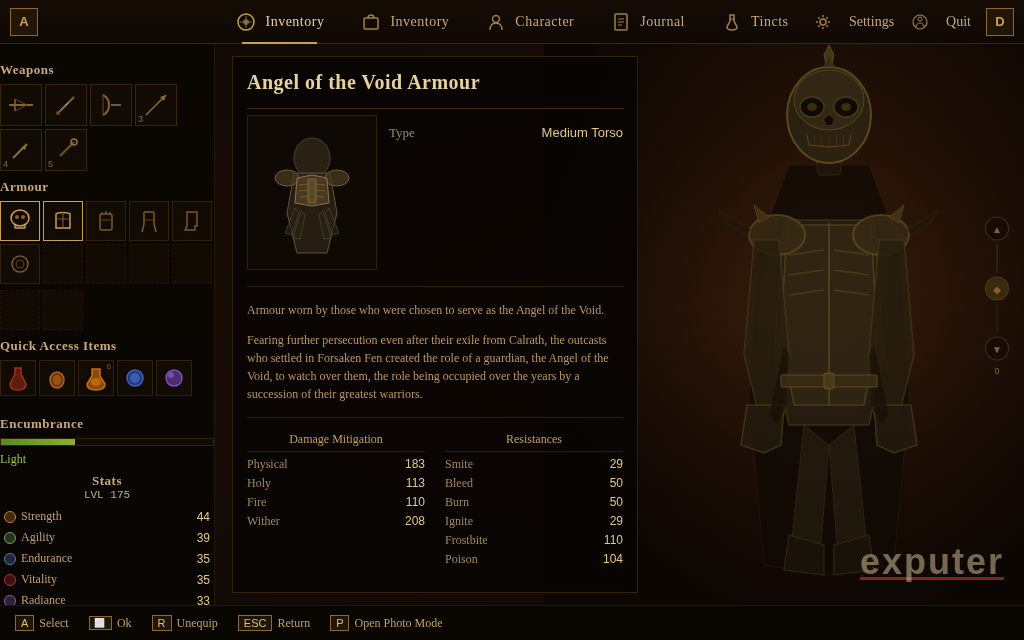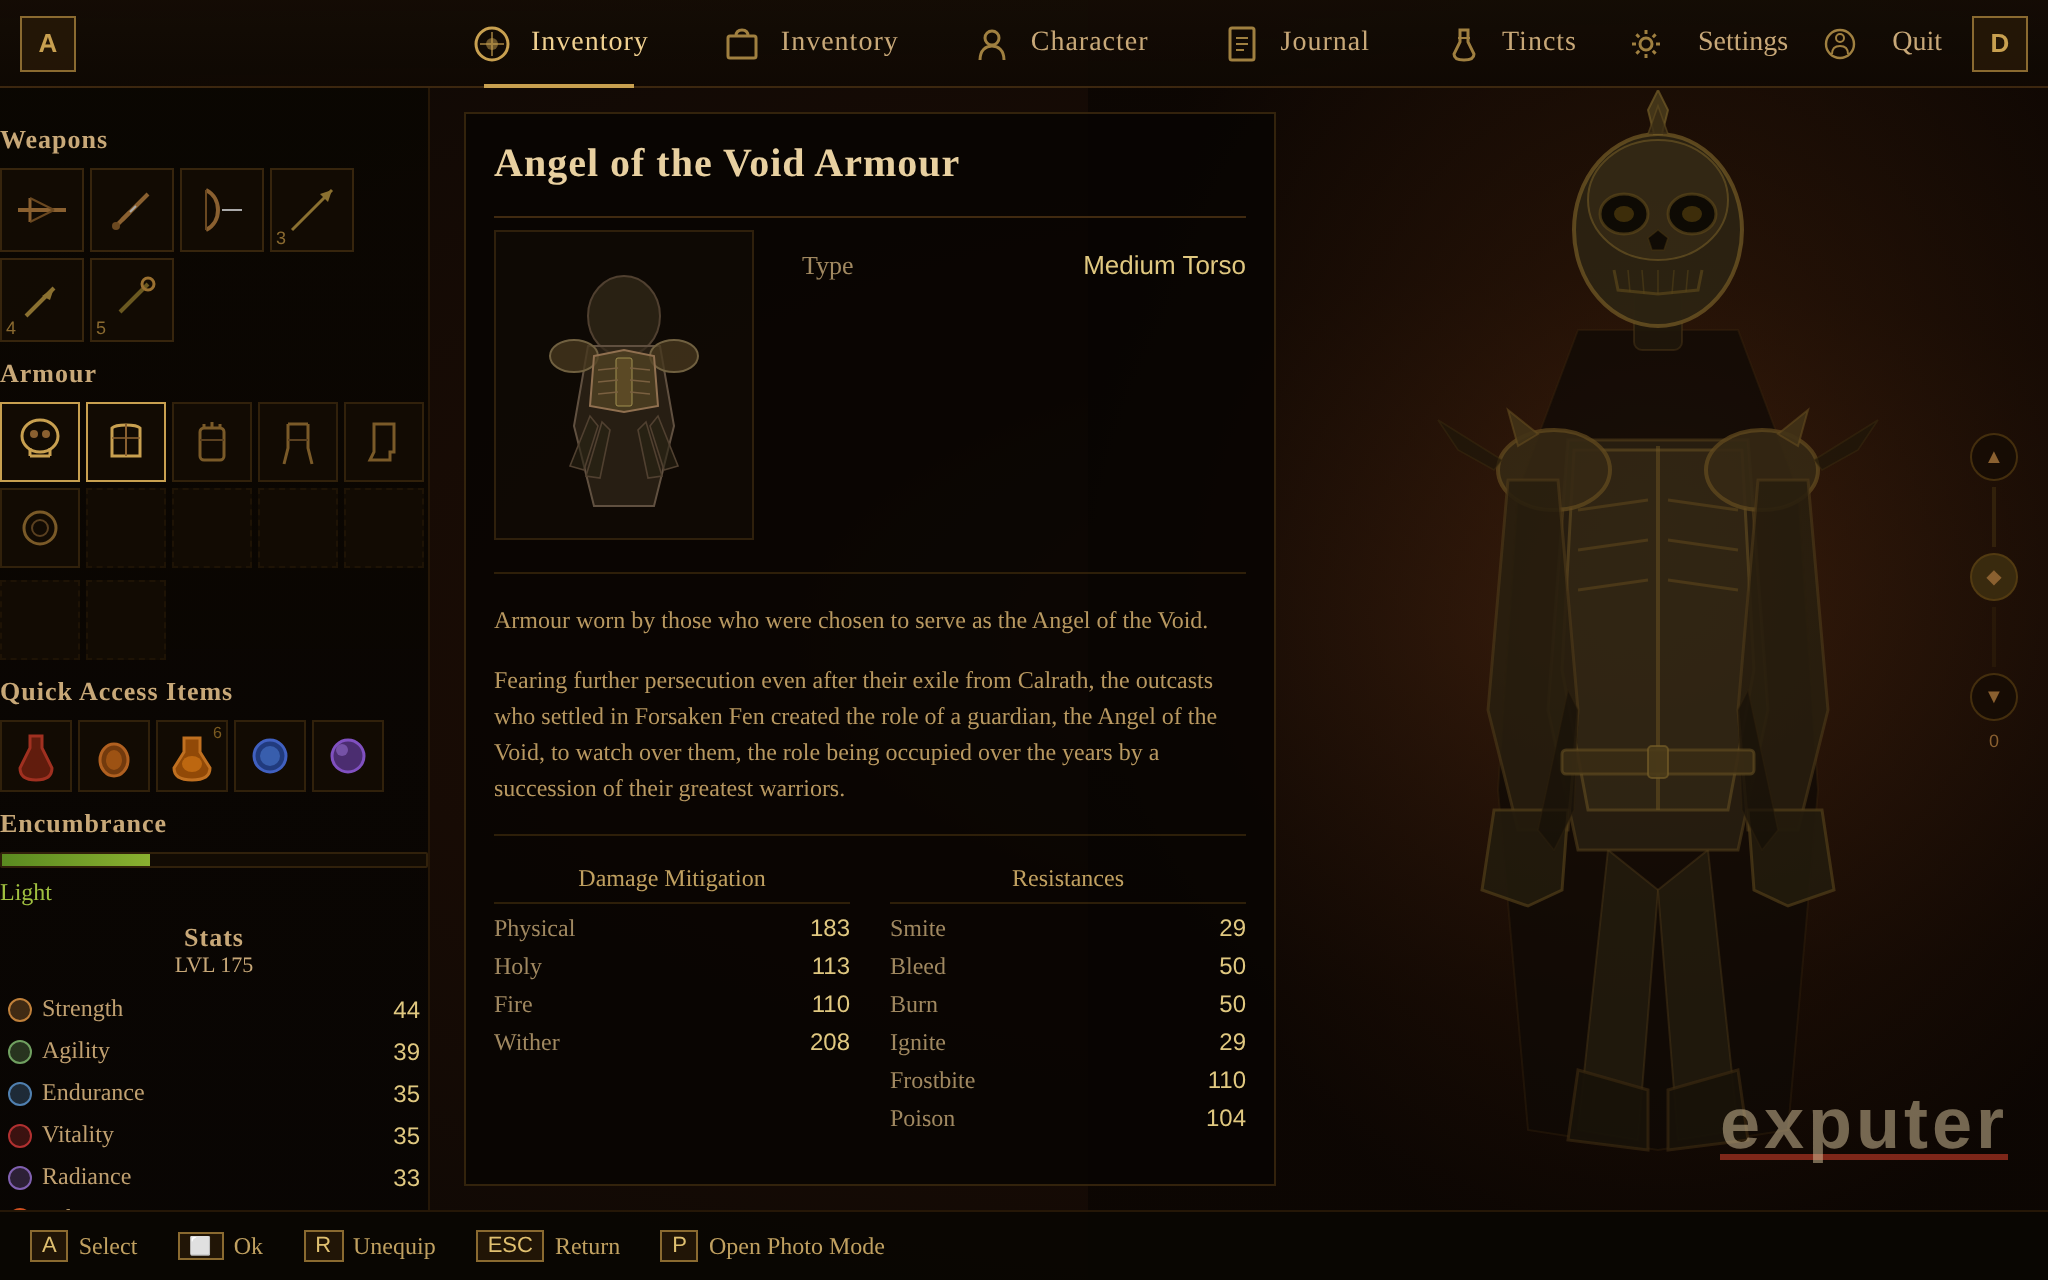--- a/index.html
+++ b/index.html
@@ -228,20 +228,21 @@
       justify-content: space-between;
       align-items: center;
       margin-bottom: 6px;
       margin-top: 6px;
       flex-direction: column;
     }
 
     .stats-lvl {
       color: #c8a878;
       font-size: 11px;
+      font-family: Liberation Mono, monospace;
     }
 
     .stat-row {
       display: flex;
       align-items: center;
       justify-content: space-between;
       padding: 2px 4px;
       margin-bottom: 2px;
     }
 
@@ -293,21 +294,21 @@
 
     .ornament-line {
       border: none;
       border-top: 1px solid rgba(120,80,30,0.5);
       margin: 6px 0;
       position: relative;
     }
 
     .item-preview-area {
       display: flex;
-      gap: 24px;
+      gap: 12px;
       margin-bottom: 10px;
     }
 
     .item-image-box {
       width: 130px;
       height: 155px;
       border: 1px solid rgba(80,55,20,0.5);
       background: rgba(15,10,4,0.9);
       display: flex;
       align-items: center;
@@ -753,21 +754,21 @@
       </svg>
     </div>
     <div class="qa-slot">
       <svg width="28" height="28" viewBox="0 0 28 28">
         <circle cx="14" cy="14" r="8" fill="rgba(100,60,160,0.7)" stroke="#8050c0" stroke-width="1.5"></circle>
         <circle cx="11" cy="11" r="3" fill="rgba(160,120,220,0.5)"></circle>
       </svg>
     </div>
   </div>
 
-  <div style="margin-top:8px;font-family:Liberation Serif, serif;">
+  <div style="margin-top:20px;font-family:Liberation Serif, serif;">
     <div class="section-label">Encumbrance</div>
     <div class="encumbrance-bar-container">
       <div class="encumbrance-bar">
         <div class="encumbrance-fill"></div>
       </div>
       <span class="encumbrance-label">Light</span>
     </div>
   </div>
 
   <div class="stats-header">

